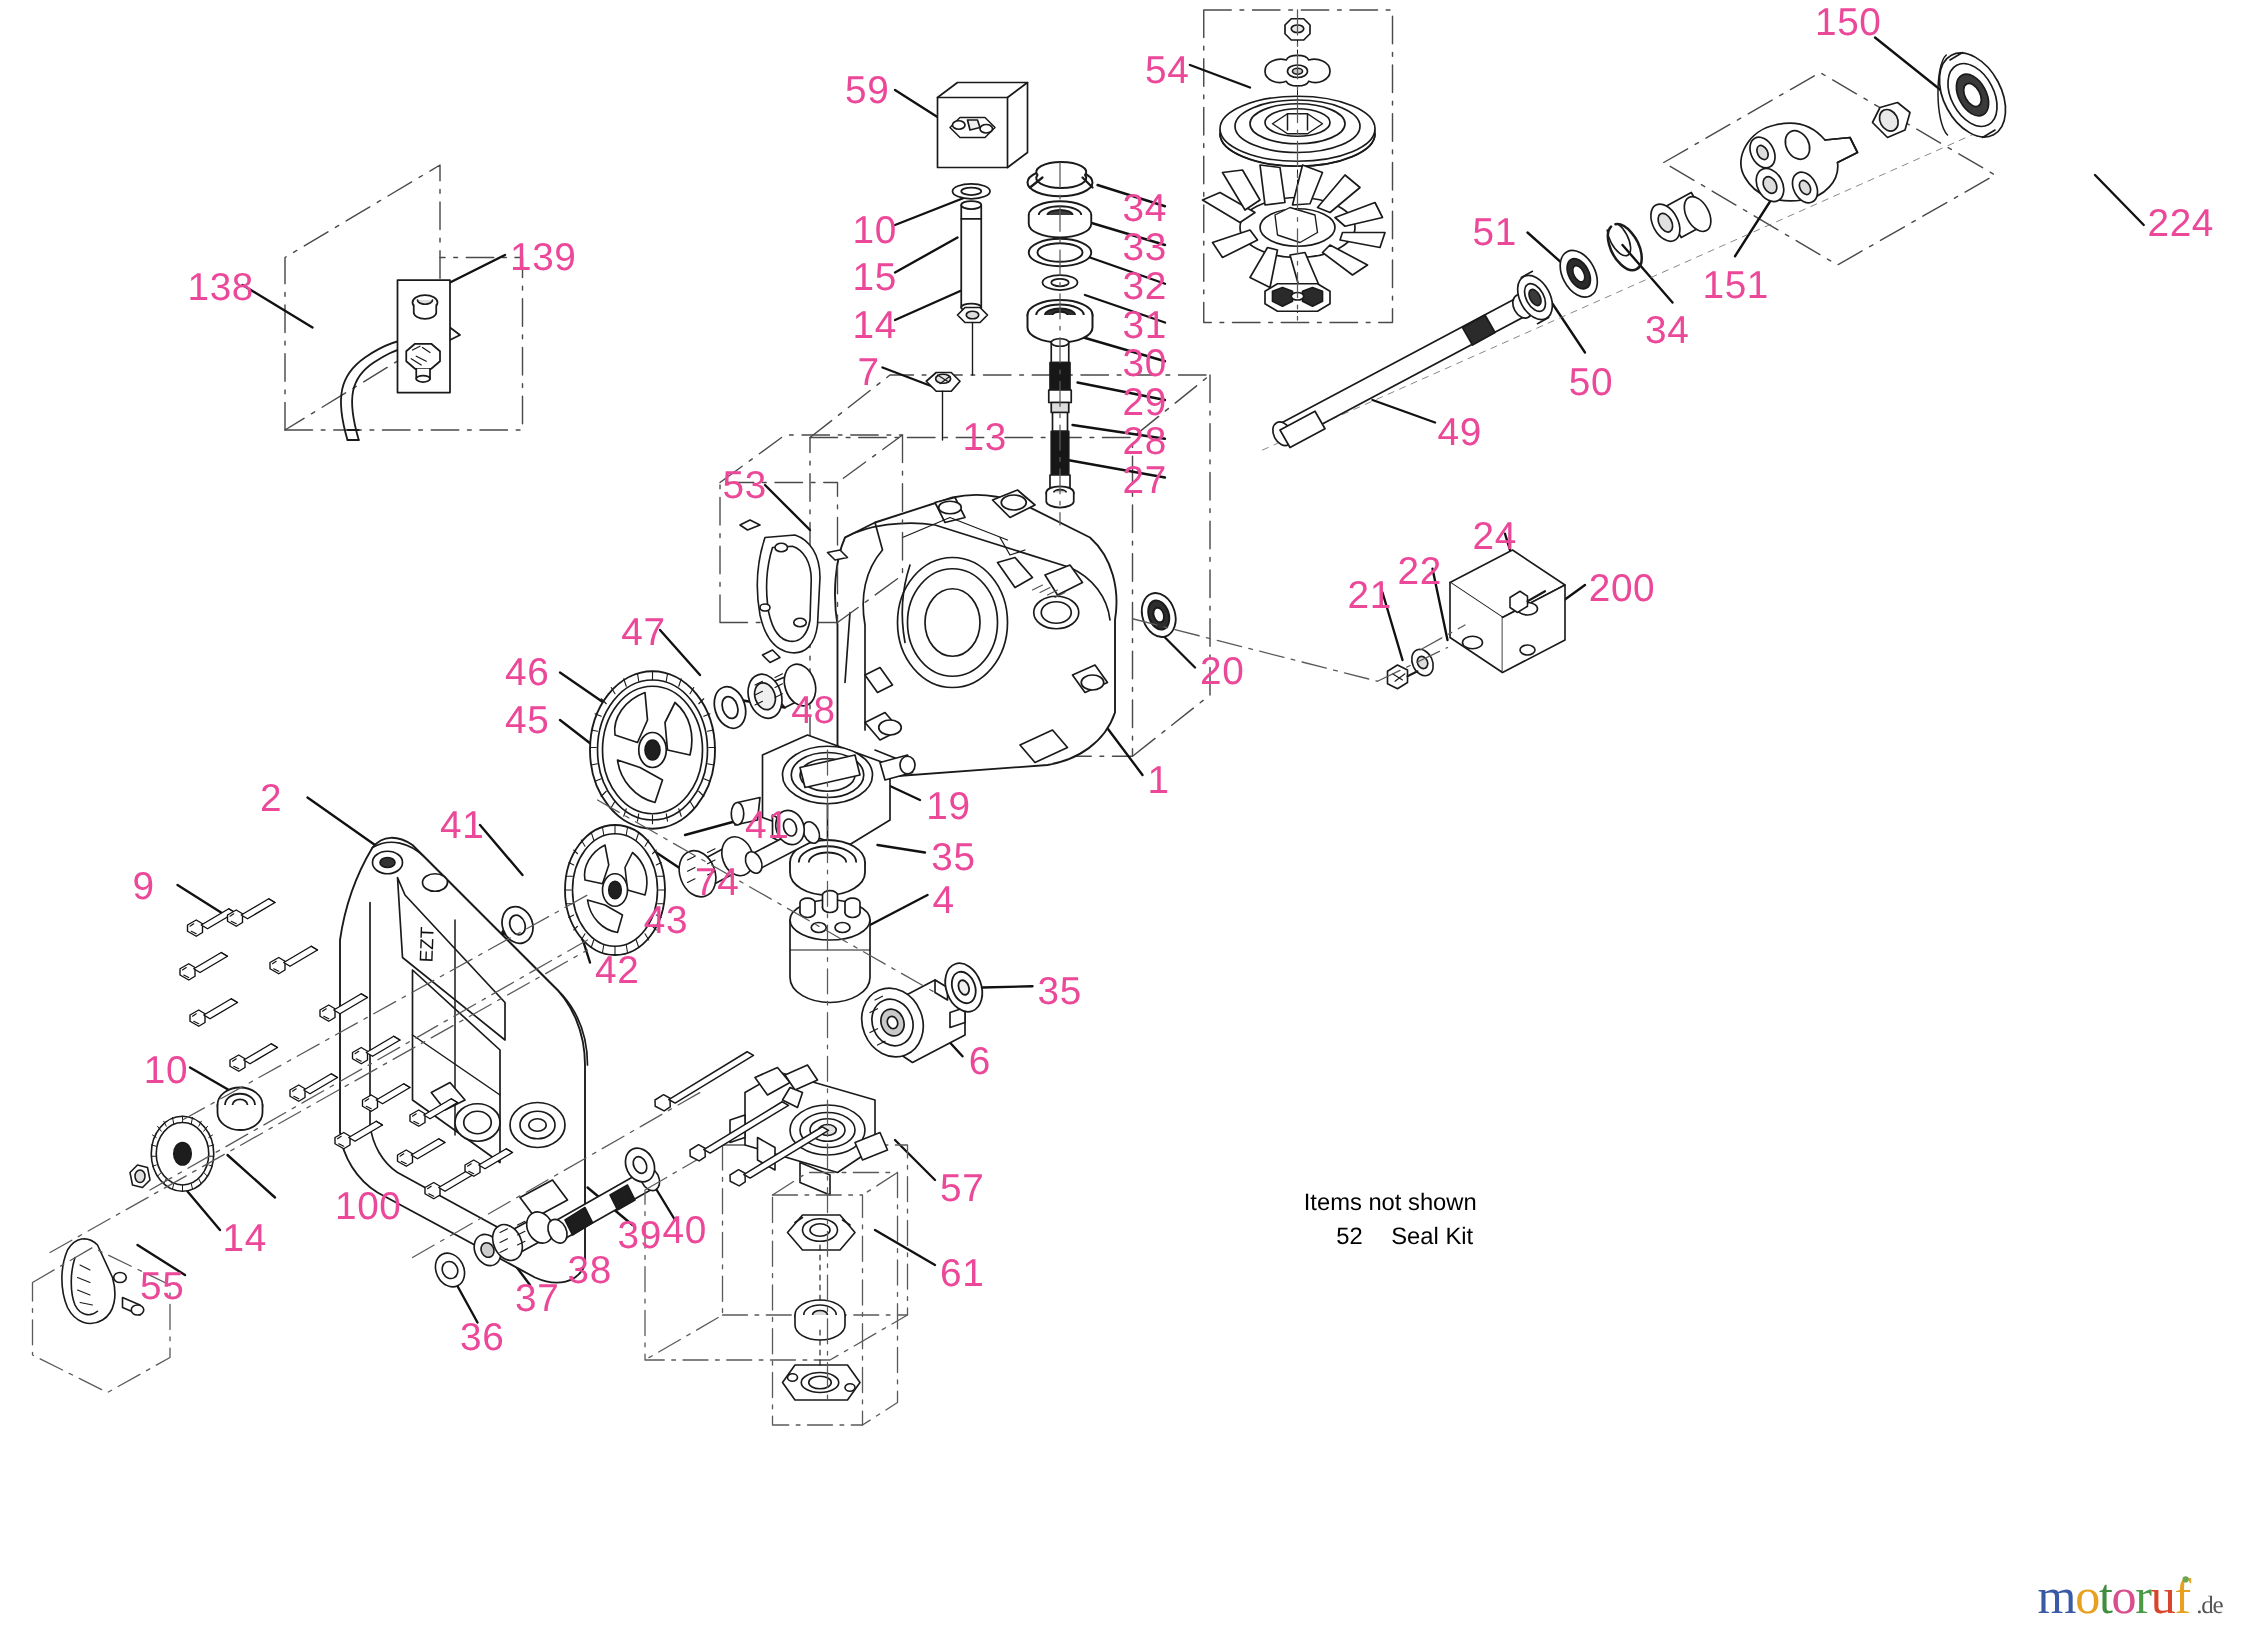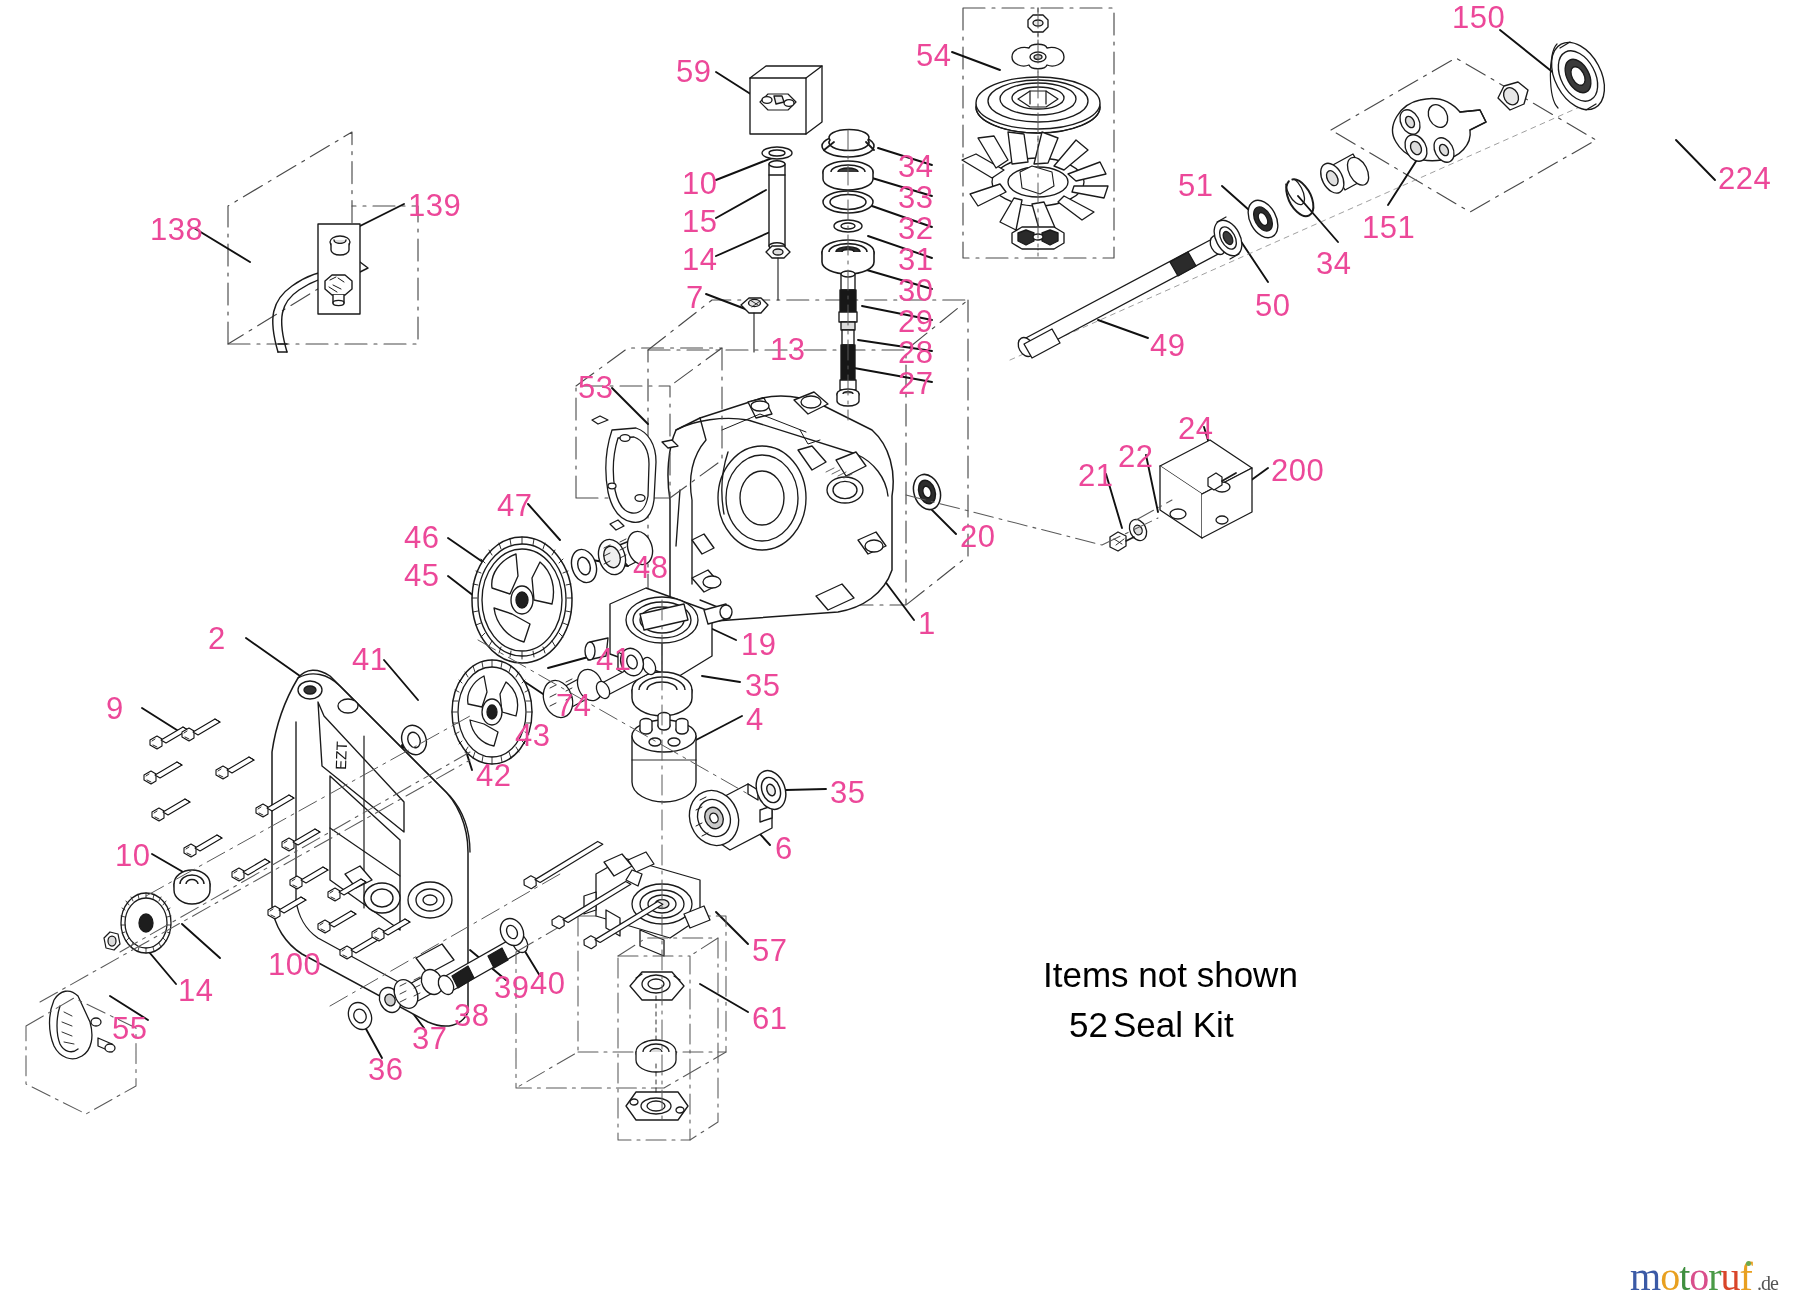--- a/index.html
+++ b/index.html
@@ -17,21 +17,21 @@
     font-size:31px;
     font-weight:400;
     color:#ec4899;
     white-space:nowrap;
     line-height:1;
     letter-spacing:0.5px;
   }
   .notes{
     position:absolute;
     font-family:"Liberation Sans", sans-serif;
-    font-size:35px;
+    font-size:19px;
     color:#000;
     line-height:1.42;
     white-space:nowrap;
   }
   .notes .nt-title{display:block;font-weight:400;}
   .notes .nt-row{display:block;padding-left:26px;}
   .notes .nt-row .nt-num{display:inline-block;width:44px;}
 
   #watermark{
     position:absolute;

